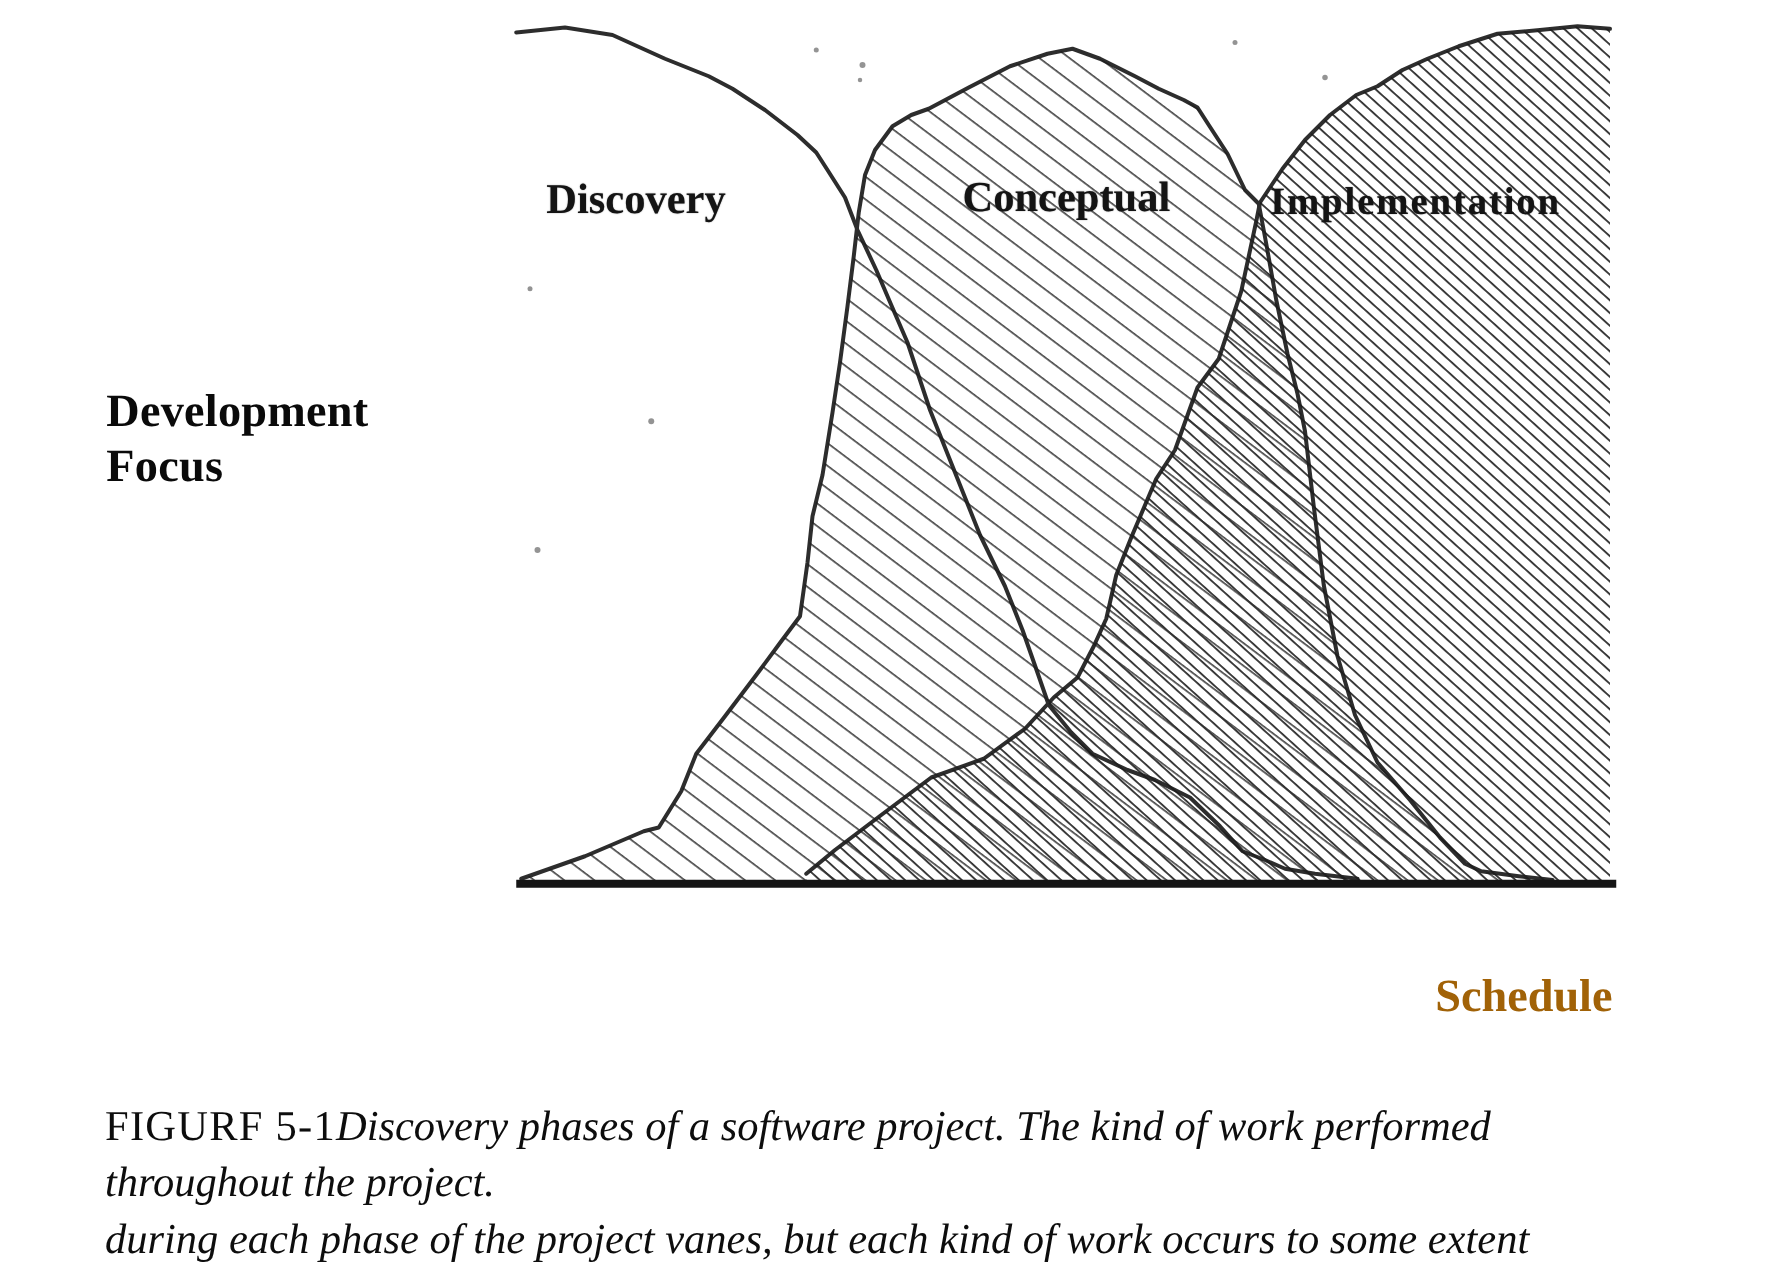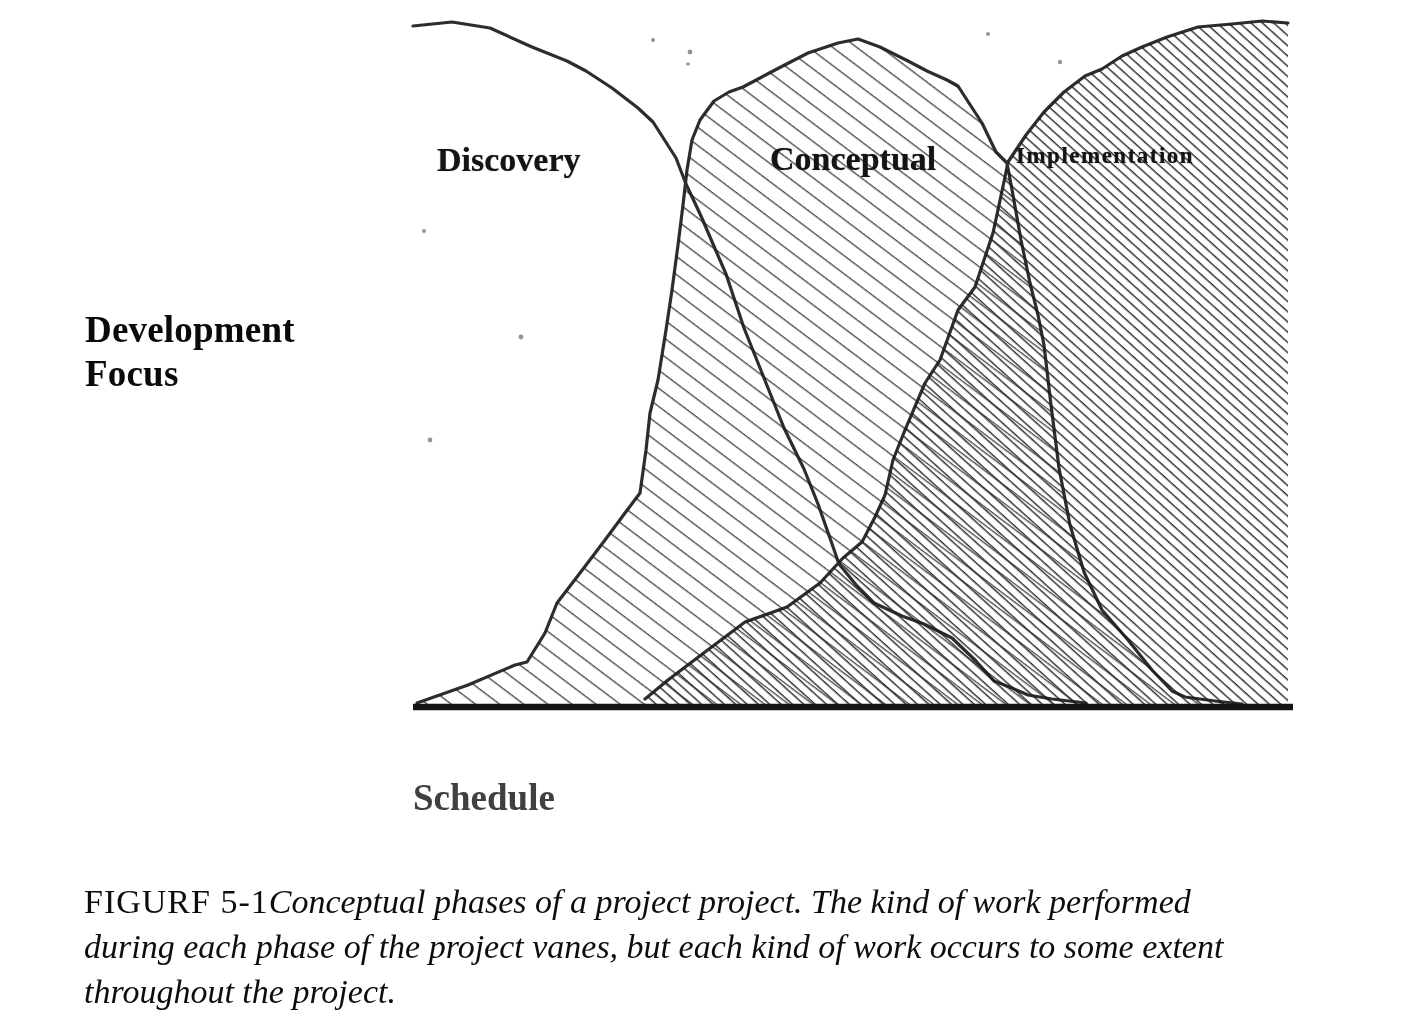--- a/index.html
+++ b/index.html
@@ -9,31 +9,31 @@
     font-family:"Liberation Serif","DejaVu Serif",serif;
     color:#111;
   }
   .abs{position:absolute;}
   .ylabel{
     left:85px;top:308px;
     font-size:37px;font-weight:700;line-height:44px;color:#0a0a0a;
     letter-spacing:0.2px;
   }
   .xlabel{
-    left:413px;top:776px;width:877px;text-align:left;
-    font-size:37px;font-weight:700;color:#404040;
+    left:413px;top:776px;width:877px;text-align:right;
+    font-size:37px;font-weight:700;color:#a16207;
   }
   .chart-svg{left:405px;top:12px;}
   .phase-label{
     font-weight:700;color:#141414;white-space:nowrap;
     text-shadow:0 0 1px rgba(20,20,20,.55);
   }
   .lbl-discovery{left:437px;top:141px;font-size:34px;text-align:right;}
   .lbl-invention{left:770px;top:140px;font-size:34px;}
-  .lbl-implementation{left:1016px;top:143px;font-size:23px;letter-spacing:1.5px;}
+  .lbl-implementation{left:1016px;top:143px;font-size:31px;letter-spacing:1.5px;}
   .caption{
     left:84px;top:879px;width:1275px;
     font-size:34px;line-height:45px;font-style:italic;color:#0d0d0d;
   }
   .caption .fig-num{
     font-style:normal;letter-spacing:1px;
   }
   .caption .cap-line{display:block;}
 </style>
 </head>
@@ -98,16 +98,16 @@
   </g>
 </svg>
 
 <div class="abs phase-label lbl-discovery">Discovery</div>
 <div class="abs phase-label lbl-invention">Conceptual</div>
 <div class="abs phase-label lbl-implementation">Implementation</div>
 
 <div class="abs xlabel">Schedule</div>
 
 <div class="abs caption">
-  <span class="cap-line"><span class="fig-num">FIGURF 5-1</span><span>Conceptual phases of a project project. The kind of work performed</span></span>
+  <span class="cap-line"><span class="fig-num">FIGURF 5-1</span><span>Discovery phases of a software project. The kind of work performed</span></span>
+  <span class="cap-line">throughout the project.</span>
   <span class="cap-line">during each phase of the project vanes, but each kind of work occurs to some extent</span>
-  <span class="cap-line">throughout the project.</span>
 </div>
 
 </body></html>

